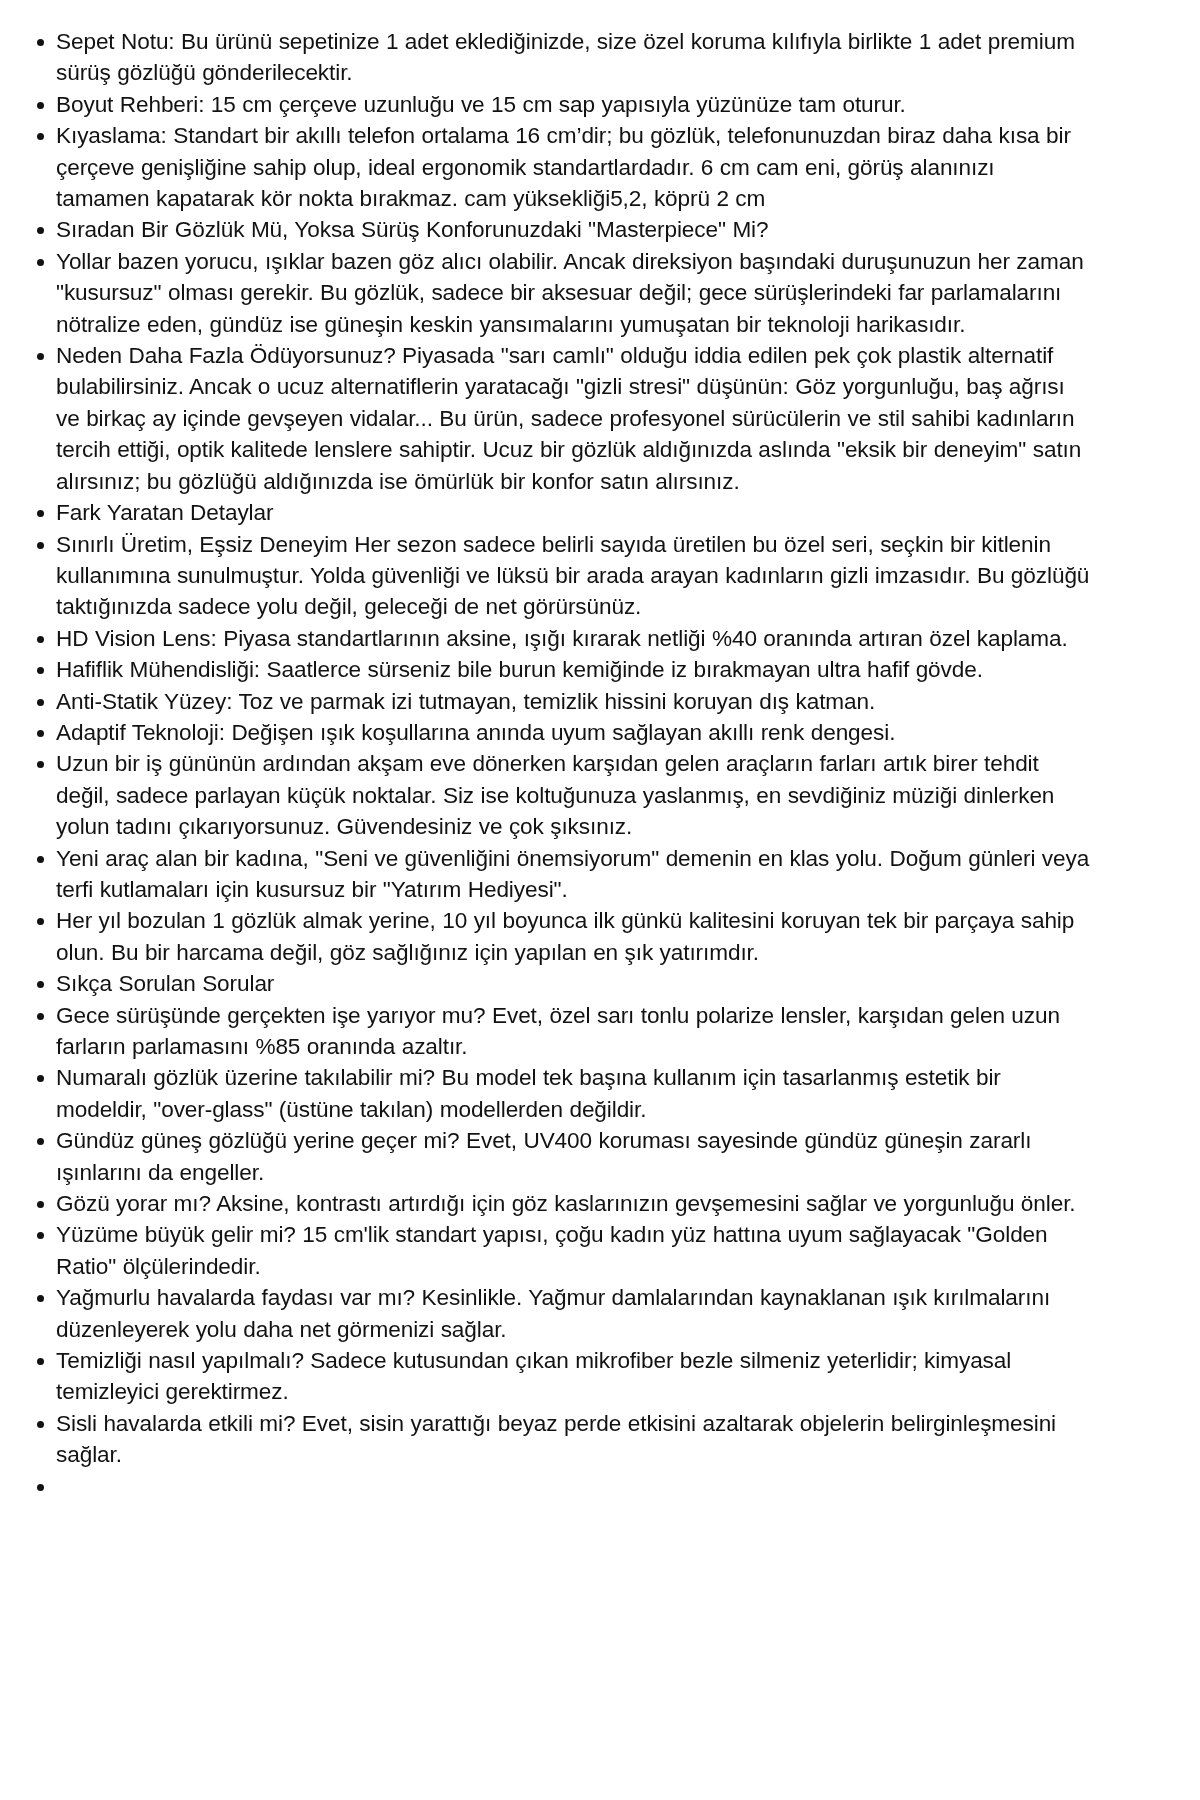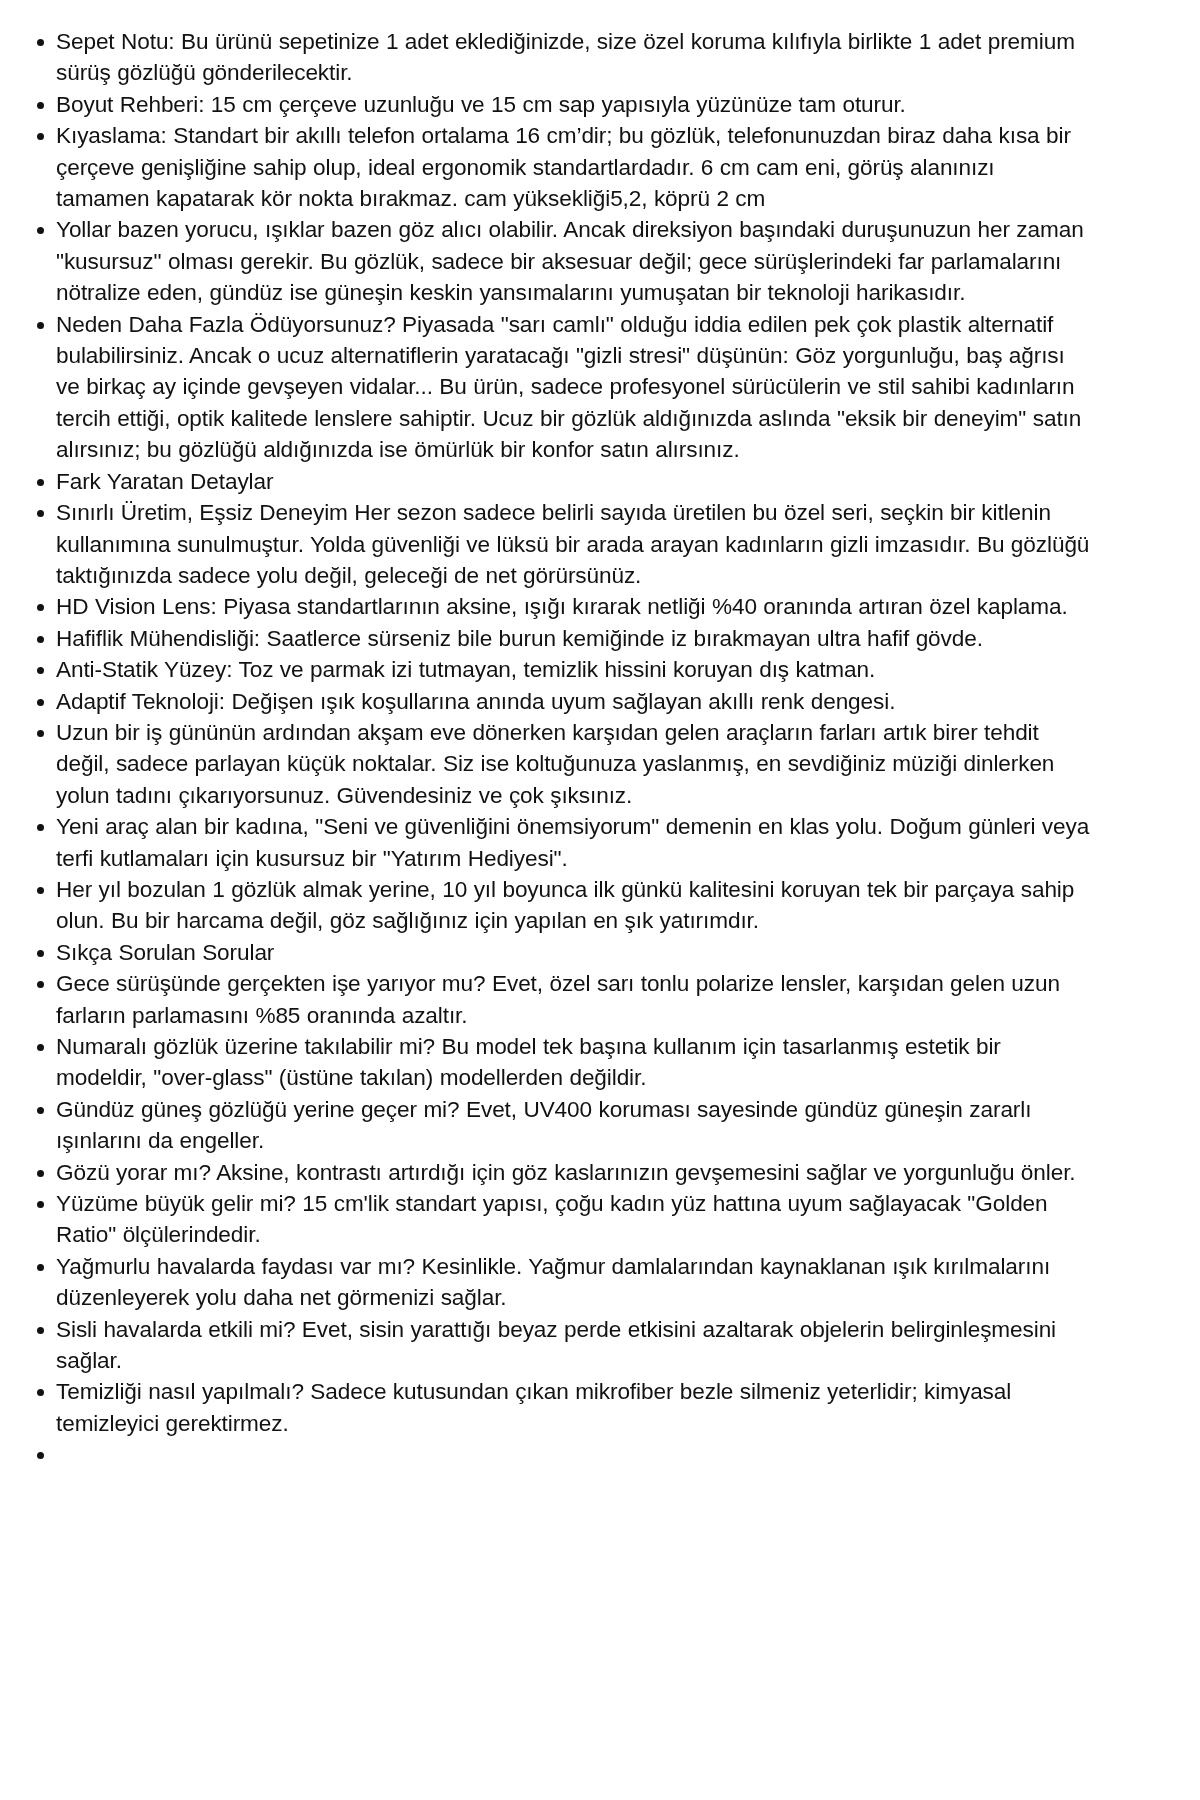--- a/index.html
+++ b/index.html
@@ -71,20 +71,23 @@
       <li class="bullet-item">
         <span class="item-text">Sepet Notu: Bu ürünü sepetinize 1 adet eklediğinizde, size özel koruma kılıfıyla birlikte 1 adet premium sürüş gözlüğü gönderilecektir.</span>
       </li>
       <li class="bullet-item">
         <span class="item-text">Boyut Rehberi: 15 cm çerçeve uzunluğu ve 15 cm sap yapısıyla yüzünüze tam oturur.</span>
       </li>
       <li class="bullet-item">
         <span class="item-text">Kıyaslama: Standart bir akıllı telefon ortalama 16 cm’dir; bu gözlük, telefonunuzdan biraz daha kısa bir çerçeve genişliğine sahip olup, ideal ergonomik standartlardadır. 6 cm cam eni, görüş alanınızı tamamen kapatarak kör nokta bırakmaz. cam yüksekliği5,2, köprü 2 cm</span>
       </li>
       <li class="bullet-item">
+        <span class="item-text">Sıradan Bir Gözlük Mü, Yoksa Sürüş Konforunuzdaki "Masterpiece" Mi?</span>
+      </li>
+      <li class="bullet-item">
         <span class="item-text">Yollar bazen yorucu, ışıklar bazen göz alıcı olabilir. Ancak direksiyon başındaki duruşunuzun her zaman "kusursuz" olması gerekir. Bu gözlük, sadece bir aksesuar değil; gece sürüşlerindeki far parlamalarını nötralize eden, gündüz ise güneşin keskin yansımalarını yumuşatan bir teknoloji harikasıdır.</span>
       </li>
       <li class="bullet-item">
         <span class="item-text">Neden Daha Fazla Ödüyorsunuz? Piyasada "sarı camlı" olduğu iddia edilen pek çok plastik alternatif bulabilirsiniz. Ancak o ucuz alternatiflerin yaratacağı "gizli stresi" düşünün: Göz yorgunluğu, baş ağrısı ve birkaç ay içinde gevşeyen vidalar... Bu ürün, sadece profesyonel sürücülerin ve stil sahibi kadınların tercih ettiği, optik kalitede lenslere sahiptir. Ucuz bir gözlük aldığınızda aslında "eksik bir deneyim" satın alırsınız; bu gözlüğü aldığınızda ise ömürlük bir konfor satın alırsınız.</span>
       </li>
       <li class="bullet-item">
         <span class="item-text">Fark Yaratan Detaylar</span>
       </li>
       <li class="bullet-item">
         <span class="item-text">Sınırlı Üretim, Eşsiz Deneyim  Her sezon sadece belirli sayıda üretilen bu özel seri, seçkin bir kitlenin kullanımına sunulmuştur. Yolda güvenliği ve lüksü bir arada arayan kadınların gizli imzasıdır. Bu gözlüğü taktığınızda sadece yolu değil, geleceği de net görürsünüz.</span>
@@ -125,22 +128,22 @@
       <li class="bullet-item">
         <span class="item-text">Gözü yorar mı? Aksine, kontrastı artırdığı için göz kaslarınızın gevşemesini sağlar ve yorgunluğu önler.</span>
       </li>
       <li class="bullet-item">
         <span class="item-text">Yüzüme büyük gelir mi? 15 cm'lik standart yapısı, çoğu kadın yüz hattına uyum sağlayacak "Golden Ratio" ölçülerindedir.</span>
       </li>
       <li class="bullet-item">
         <span class="item-text">Yağmurlu havalarda faydası var mı? Kesinlikle. Yağmur damlalarından kaynaklanan ışık kırılmalarını düzenleyerek yolu daha net görmenizi sağlar.</span>
       </li>
       <li class="bullet-item">
-        <span class="item-text">Sisli havalarda etkili mi? Evet, sisin yarattığı beyaz perde etkisini azaltarak objelerin belirginleşmesini sağlar.</span>
+        <span class="item-text">Temizliği nasıl yapılmalı? Sadece kutusundan çıkan mikrofiber bezle silmeniz yeterlidir; kimyasal temizleyici gerektirmez.</span>
       </li>
       <li class="bullet-item">
-        <span class="item-text">Temizliği nasıl yapılmalı? Sadece kutusundan çıkan mikrofiber bezle silmeniz yeterlidir; kimyasal temizleyici gerektirmez.</span>
+        <span class="item-text">Sisli havalarda etkili mi? Evet, sisin yarattığı beyaz perde etkisini azaltarak objelerin belirginleşmesini sağlar.</span>
       </li>
       <li class="bullet-item empty-item">
         <span class="item-text"></span>
       </li>
     </ul>
 </div>
 
 </body></html>

